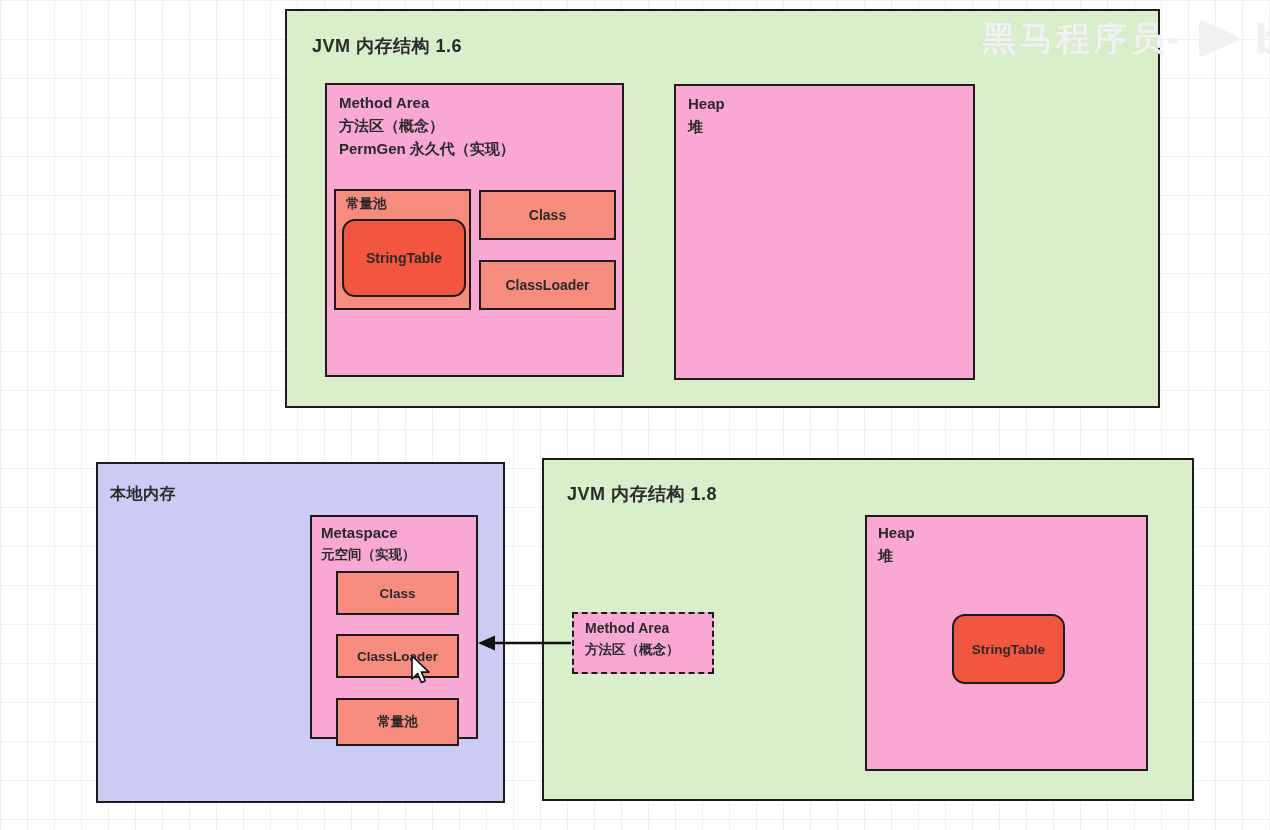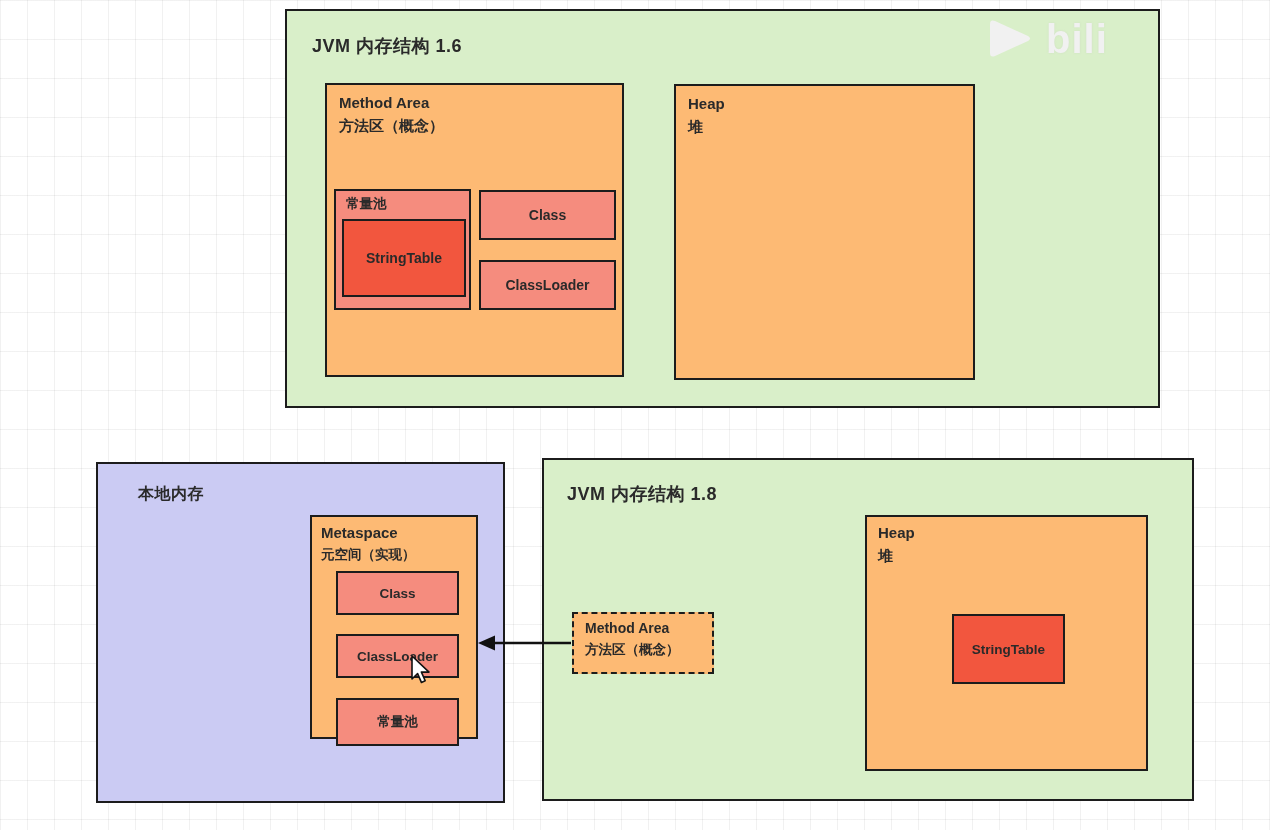--- a/index.html
+++ b/index.html
@@ -12,23 +12,23 @@
     background-image:
       linear-gradient(to right, rgba(120,120,120,0.10) 1px, transparent 1px),
       linear-gradient(to bottom, rgba(120,120,120,0.10) 1px, transparent 1px);
     background-size:27px 39px;
     font-family:"Liberation Sans","DejaVu Sans",sans-serif;
     font-weight:bold;
     color:#2a2a2a;
   }
   .box { position:absolute; border:2px solid #1c1c1c; }
   .green  { background:#d9efc9; }
-  .yellow { background:#fdba74; }
+  .yellow { background:#f9a8d4; }
   .salmon { background:#f58c7e; }
-  .red    { background:#f2563e; }
+  .red    { background:#f2563e;border-radius:13px; }
   .purple { background:#cbcbf3; }
   .center { display:flex; align-items:center; justify-content:center; text-align:right; }
   .title  { position:absolute; font-size:18px; letter-spacing:0.5px; }
   .hd15   { font-size:15px; line-height:23px; }
   .hd13   { font-size:13.5px; line-height:21px; }
   .pad    { padding:6px 12px; }
   .pad-sm { padding:4px 9px; }
   svg { display:block; }
   .watermark {
     position:absolute; left:982px; top:16px;
@@ -42,39 +42,40 @@
 <body>
 
 <div class="canvas">
 
   <div class="box green" style="left:285px; top:9px; width:875px; height:399px;">
     <div class="title" style="left:25px; top:23px;">JVM 内存结构 1.6</div>
 
     <div class="box yellow pad" style="left:38px; top:72px; width:299px; height:294px;">
       <div class="hd15">Method Area</div>
       <div class="hd15">方法区（概念）</div>
+      <div class="hd15">PermGen 永久代（实现）</div>
 
       <div class="box salmon" style="left:7px; top:104px; width:137px; height:121px;">
         <div class="hd13" style="margin:2px 0 0 10px;">常量池</div>
         <div class="box red center" style="left:6px; top:28px; width:124px; height:78px; font-size:14px;">StringTable</div>
       </div>
 
       <div class="box salmon center" style="left:152px; top:105px; width:137px; height:50px; font-size:14px;">Class</div>
 
       <div class="box salmon center" style="left:152px; top:175px; width:137px; height:50px; font-size:14px;">ClassLoader</div>
     </div>
 
     <div class="box yellow pad" style="left:387px; top:73px; width:301px; height:296px;">
       <div class="hd15">Heap</div>
       <div class="hd15">堆</div>
     </div>
   </div>
 
   <div class="box purple" style="left:96px; top:462px; width:409px; height:341px;">
-    <div class="title" style="left:40px; top:20px; font-size:16px;">本地内存</div>
+    <div class="title" style="left:12px; top:20px; font-size:16px;">本地内存</div>
 
 
     <div class="box yellow pad-sm" style="left:212px; top:51px; width:168px; height:224px;">
       <div class="hd15">Metaspace</div>
       <div class="hd13">元空间（实现）</div>
 
       <div class="box salmon center" style="left:24px; top:54px; width:123px; height:44px; font-size:13.5px;">Class</div>
       <div class="box salmon center" style="left:24px; top:117px; width:123px; height:44px; font-size:13.5px;">ClassLoader</div>
       <div class="box salmon center" style="left:24px; top:181px; width:123px; height:48px; font-size:13.5px;">常量池</div>
     </div>
@@ -98,19 +99,20 @@
   <svg style="position:absolute; left:476px; top:631px;" width="96" height="24" viewBox="0 0 96 24">
     <line x1="95" y1="12" x2="14" y2="12" stroke="#111" stroke-width="2.4"></line>
     <polygon points="2,12 19,4.5 19,19.5" fill="#111"></polygon>
   </svg>
 
   <svg style="position:absolute; left:411px; top:655px;" width="22" height="32" viewBox="0 0 22 32">
     <path d="M1,1 L1,24 L6.6,18.6 L10.4,27.4 L14.2,25.7 L10.4,17.1 L18,17.1 Z" fill="#ffffff" stroke="#111" stroke-width="1.6" stroke-linejoin="round"></path>
   </svg>
 
   <div class="watermark">
+    <span>黑马程序员-</span>
     <svg width="54" height="46" viewBox="0 0 54 46">
       <path d="M8,8 Q8,3 13,5 L46,20 Q50,22.5 46,25 L13,40 Q8,42 8,37 Z" fill="#f1f1f1"></path>
     </svg>
     <span style="font-size:40px; letter-spacing:1px;">bili</span>
   </div>
 
 </div>
 
 </body></html>

